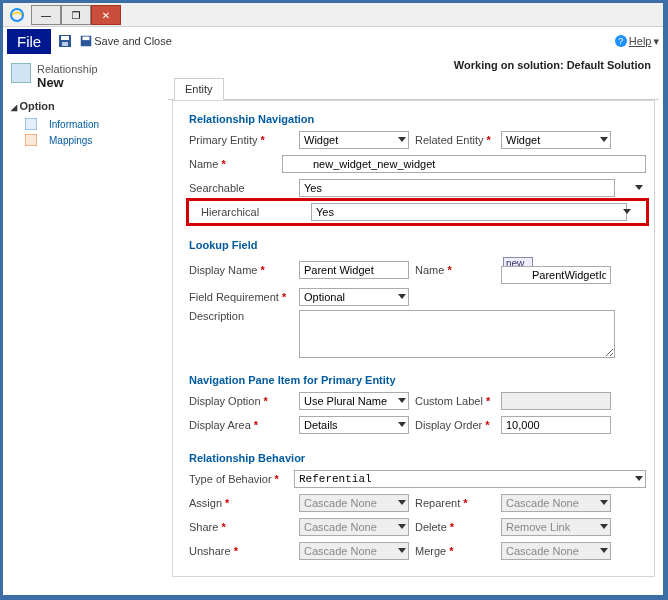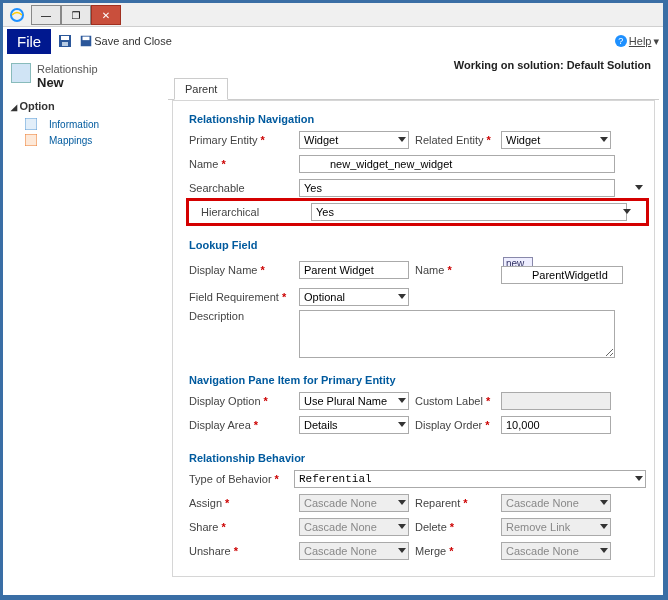--- a/index.html
+++ b/index.html
@@ -109,59 +109,59 @@
         <span class="si-icon"><svg viewBox="0 0 12 12">
               <rect width="12" height="12" fill="#fde9d9" stroke="#ed7d31"></rect>
             </svg></span>
         <span>Mappings</span>
       </div>
     </div>
 
     <div class="main">
       <div class="working">Working on solution: Default Solution</div>
       <div class="tabs">
-        <span class="tab">Parent</span>
+        <span class="tab">Entity</span>
       </div>
 
       <div class="border-panel">
 
       <div class="section">
         <div class="sec-title">Relationship Navigation</div>
         <div class="row">
           <span class="lbl req">Primary Entity</span>
           <span class="sel-wrap"><input class="sel" style="width: 110px;" value="Widget"></span>
           <span class="col2lbl req">Related Entity</span>
           <span class="sel-wrap"><input class="sel" style="width: 110px;" value="Widget"></span>
         </div>
         <div class="row">
           <span class="lbl req">Name</span>
           <span style="position:relative;flex:1">
             <span class="prefix">new_</span>
-            <input class="inp inp-pfx" style="width: 316px;" value="new_widget_new_widget">
+            <input class="inp inp-pfx" style="width: 364px;" value="new_widget_new_widget">
           </span>
         </div>
         <div class="row">
           <span class="lbl">Searchable</span>
           <span class="sel-wrap" style="flex:1"><input class="sel" style="width: 316px;" value="Yes"></span>
         </div>
         <div class="row hl-row">
           <span class="lbl">Hierarchical</span>
           <span class="sel-wrap" style="flex:1"><input class="sel" style="width: 316px;" value="Yes"></span>
         </div>
       </div>
 
       <div class="section">
         <div class="sec-title">Lookup Field</div>
         <div class="row">
           <span class="lbl req">Display Name</span>
           <input class="inp" style="width: 110px;" value="Parent Widget">
           <span class="col2lbl req">Name</span>
           <span style="position:relative">
             <span class="prefix">new_</span>
-            <input class="inp inp-pfx" style="width: 122px; margin-top: 11px;" value="ParentWidgetId">
+            <input class="inp inp-pfx" style="width: 110px; margin-top: 11px;" value="ParentWidgetId">
           </span>
         </div>
         <div class="row">
           <span class="lbl req">Field Requirement</span>
           <span class="sel-wrap"><input class="sel" style="width: 110px;" value="Optional"></span>
         </div>
         <div class="row" style="align-items:flex-start">
           <span class="lbl">Description</span>
           <textarea class="txtarea" style=""></textarea>
         </div>

